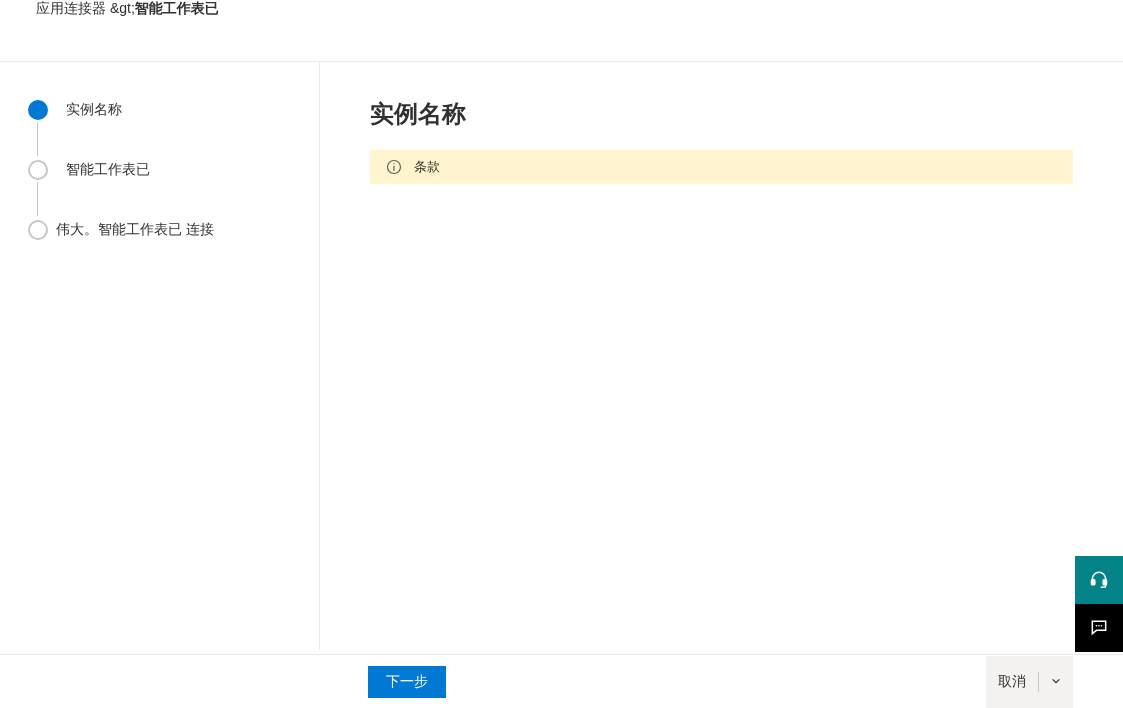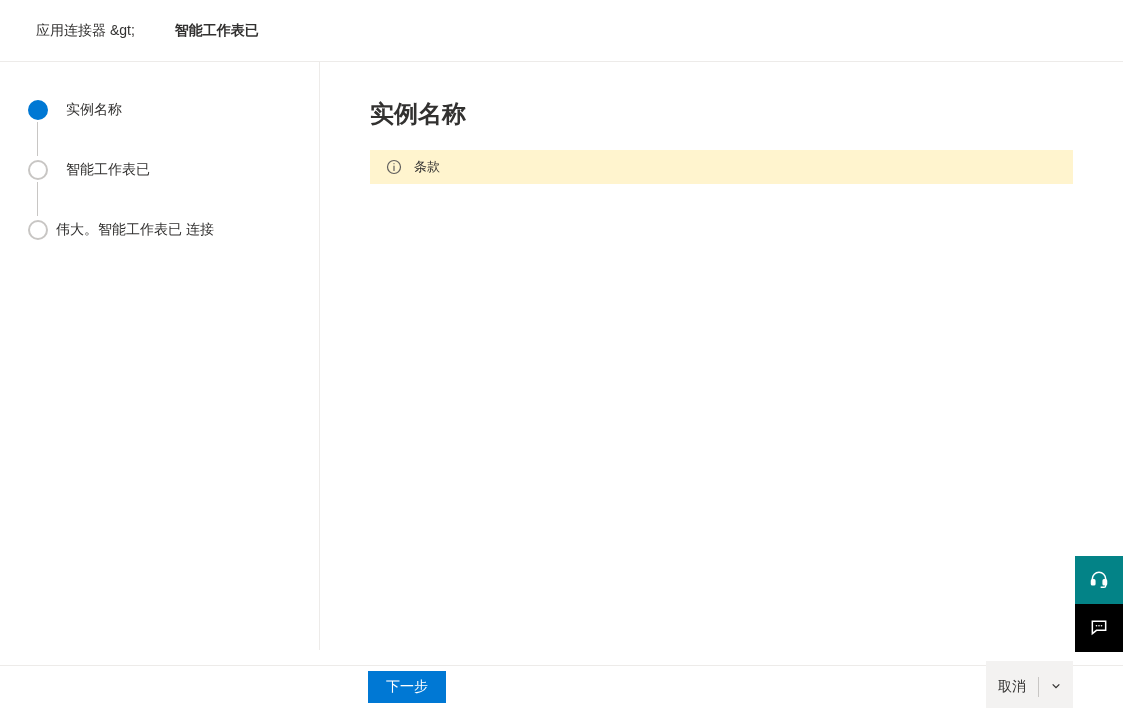--- a/index.html
+++ b/index.html
@@ -12,23 +12,22 @@
       height: 708px;
       position: relative;
       overflow: hidden;
     }
 
     
     .header {
       height: 62px;
       border-bottom: 1px solid #edebe9;
       display: flex;
-      align-items: center;
+      align-items: flex-start;
       padding: 0 36px;
-      gap: 40px;
     }
     .breadcrumb-prev { font-size: 14px; color: #323130; }
     .breadcrumb-current { font-size: 14px; color: #323130; font-weight: 600; }
 
     
     .body {
       display: flex;
       height: 588px;
     }
 
@@ -130,21 +129,21 @@
       border: 1px solid #323130;
       padding: 0 8px;
       font-size: 14px;
       margin-top: 6px;
     }
 
     
     .footer {
       position: absolute;
       left: 0; right: 0; bottom: 0;
-      height: 43px;
+      height: 54px;
       border-top: 1px solid #edebe9;
       display: flex;
       align-items: center;
       padding: 0 50px 0 368px;
     }
     .btn {
       height: 32px;
       padding: 0 18px;
       font-size: 14px;
       border: none;

